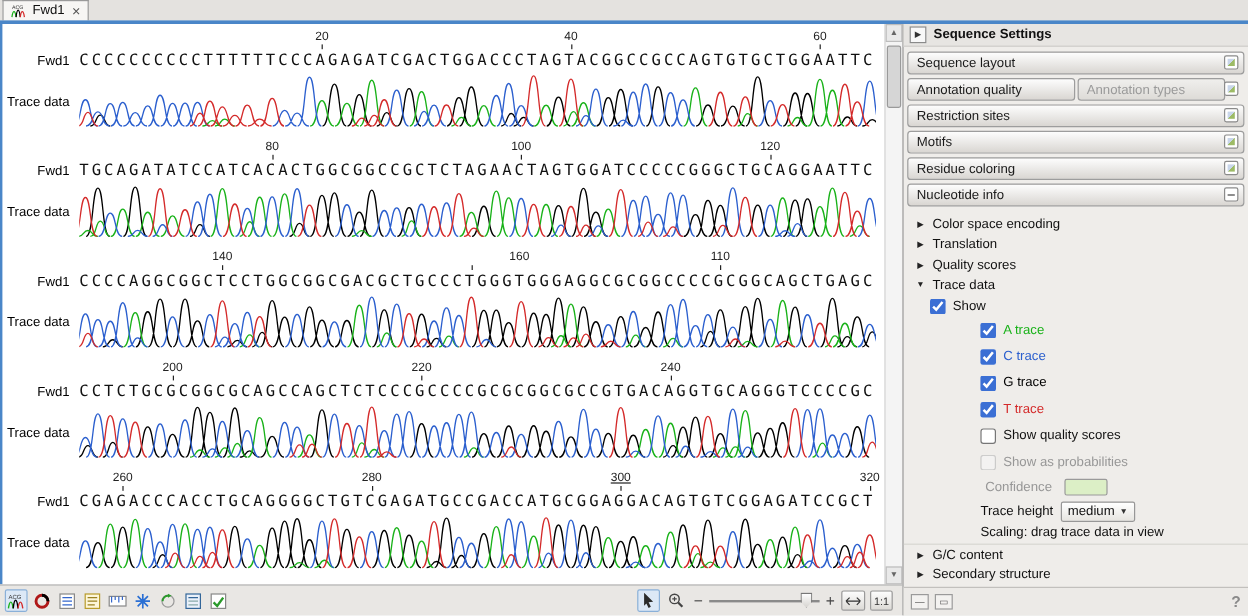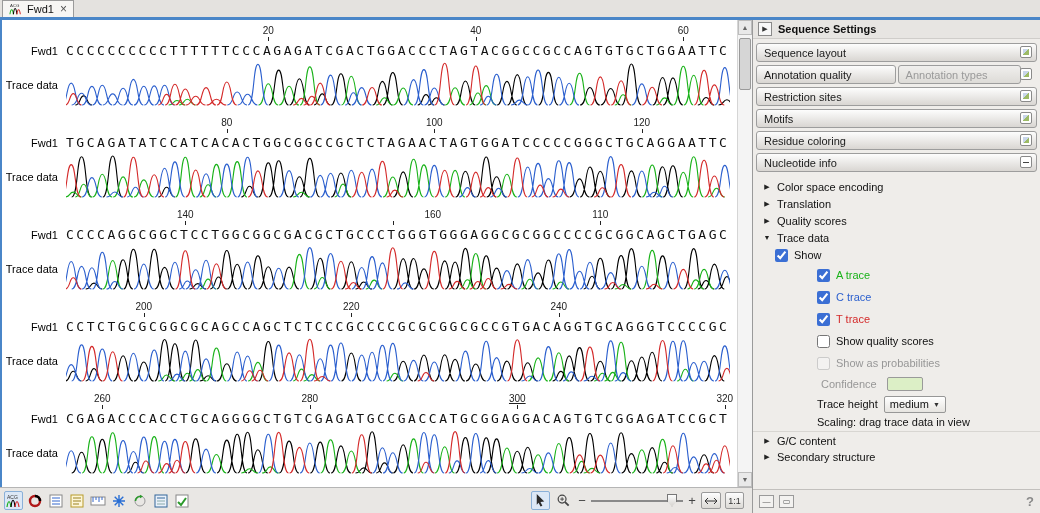--- a/index.html
+++ b/index.html
@@ -421,20 +421,24 @@
         <div class="copt">
           <input type="checkbox" checked="" style="">
           <span style="color: rgb(25, 178, 25);">A trace</span>
         </div>
         <div class="copt">
           <input type="checkbox" checked="" style="">
           <span style="color: rgb(43, 95, 206);">C trace</span>
         </div>
         <div class="copt">
           <input type="checkbox" checked="" style="">
+          <span style="color: rgb(0, 0, 0);">G trace</span>
+        </div>
+        <div class="copt">
+          <input type="checkbox" checked="" style="">
           <span style="color: rgb(212, 42, 42);">T trace</span>
         </div>
 
         <div class="copt">
           <input type="checkbox" style="">
           <span>Show quality scores</span>
         </div>
         <div class="copt">
           <input type="checkbox" disabled="" style="">
           <span class="dim">Show as probabilities</span>

